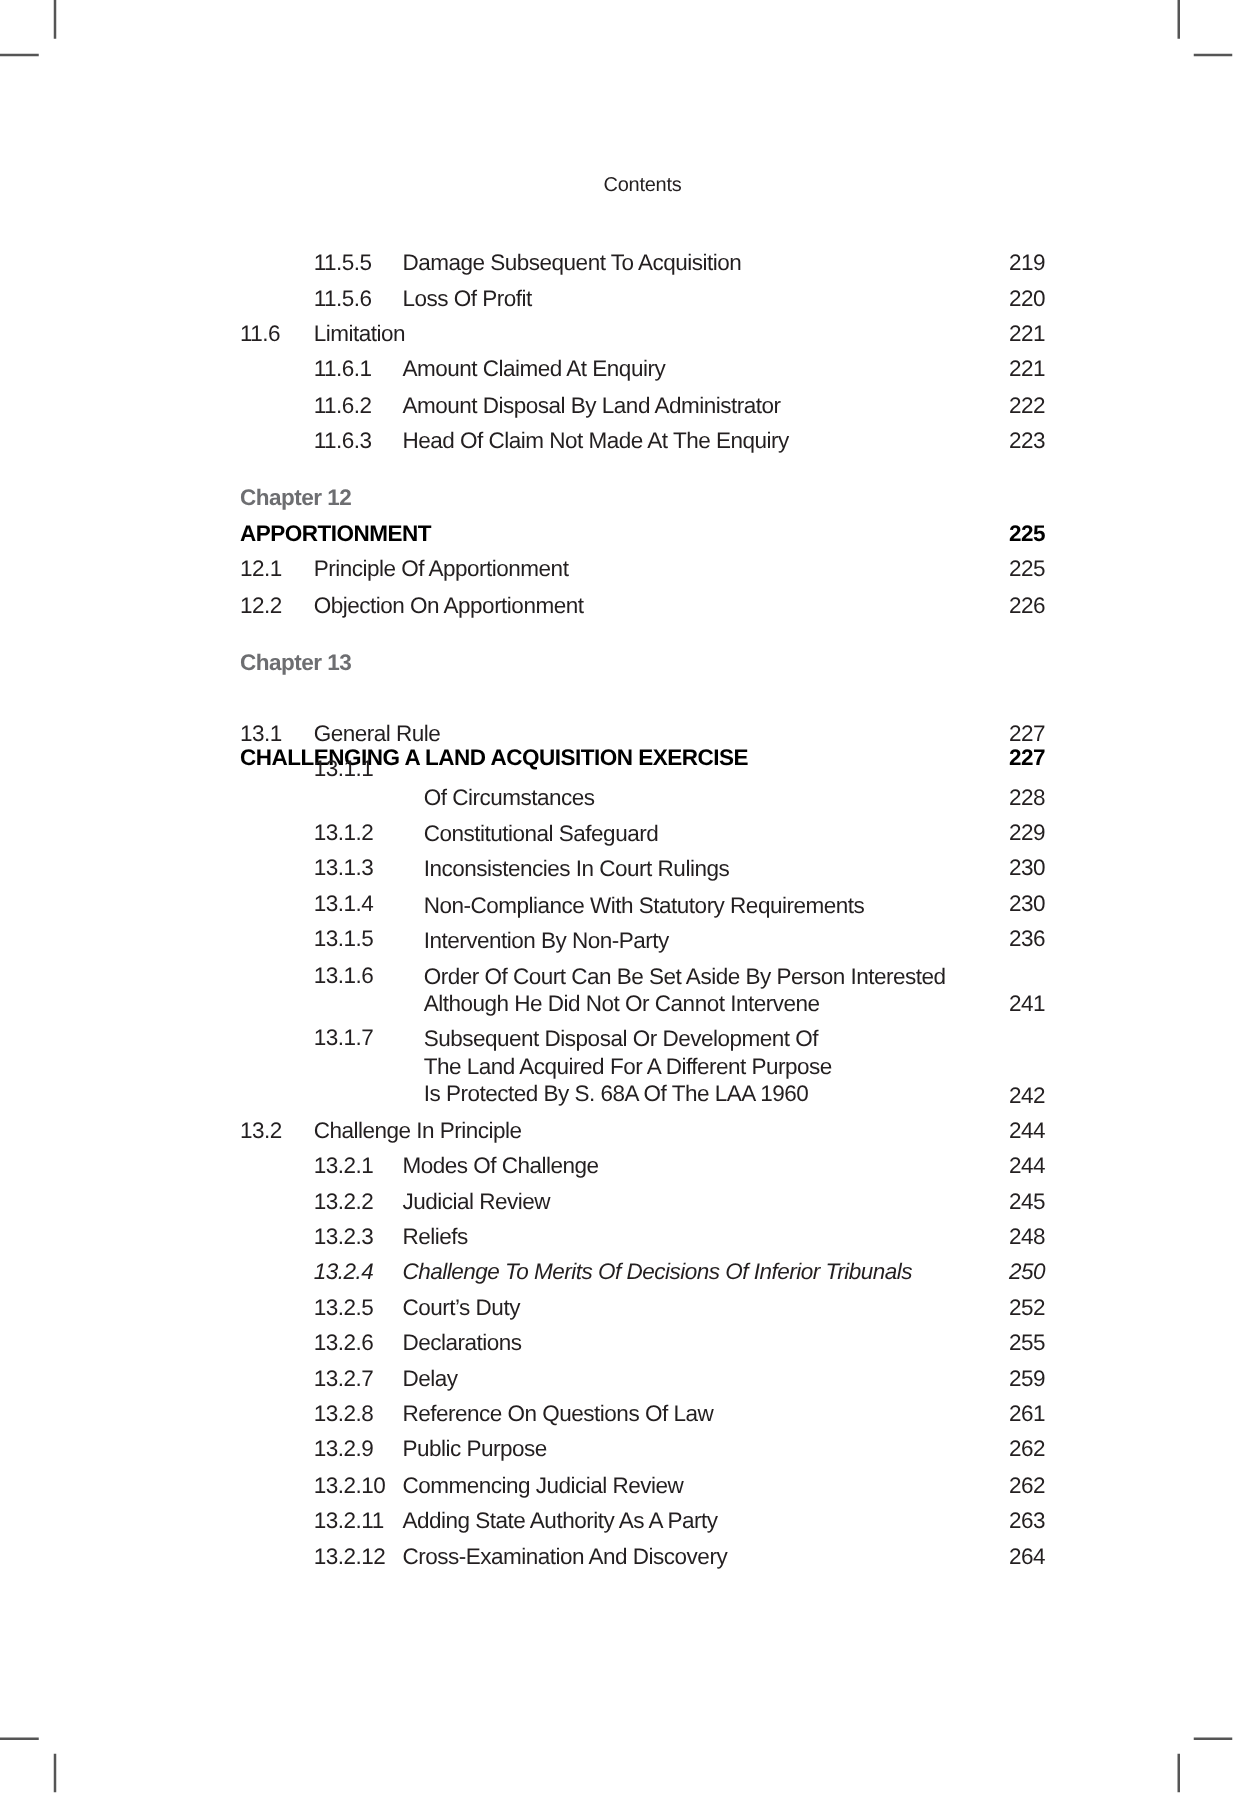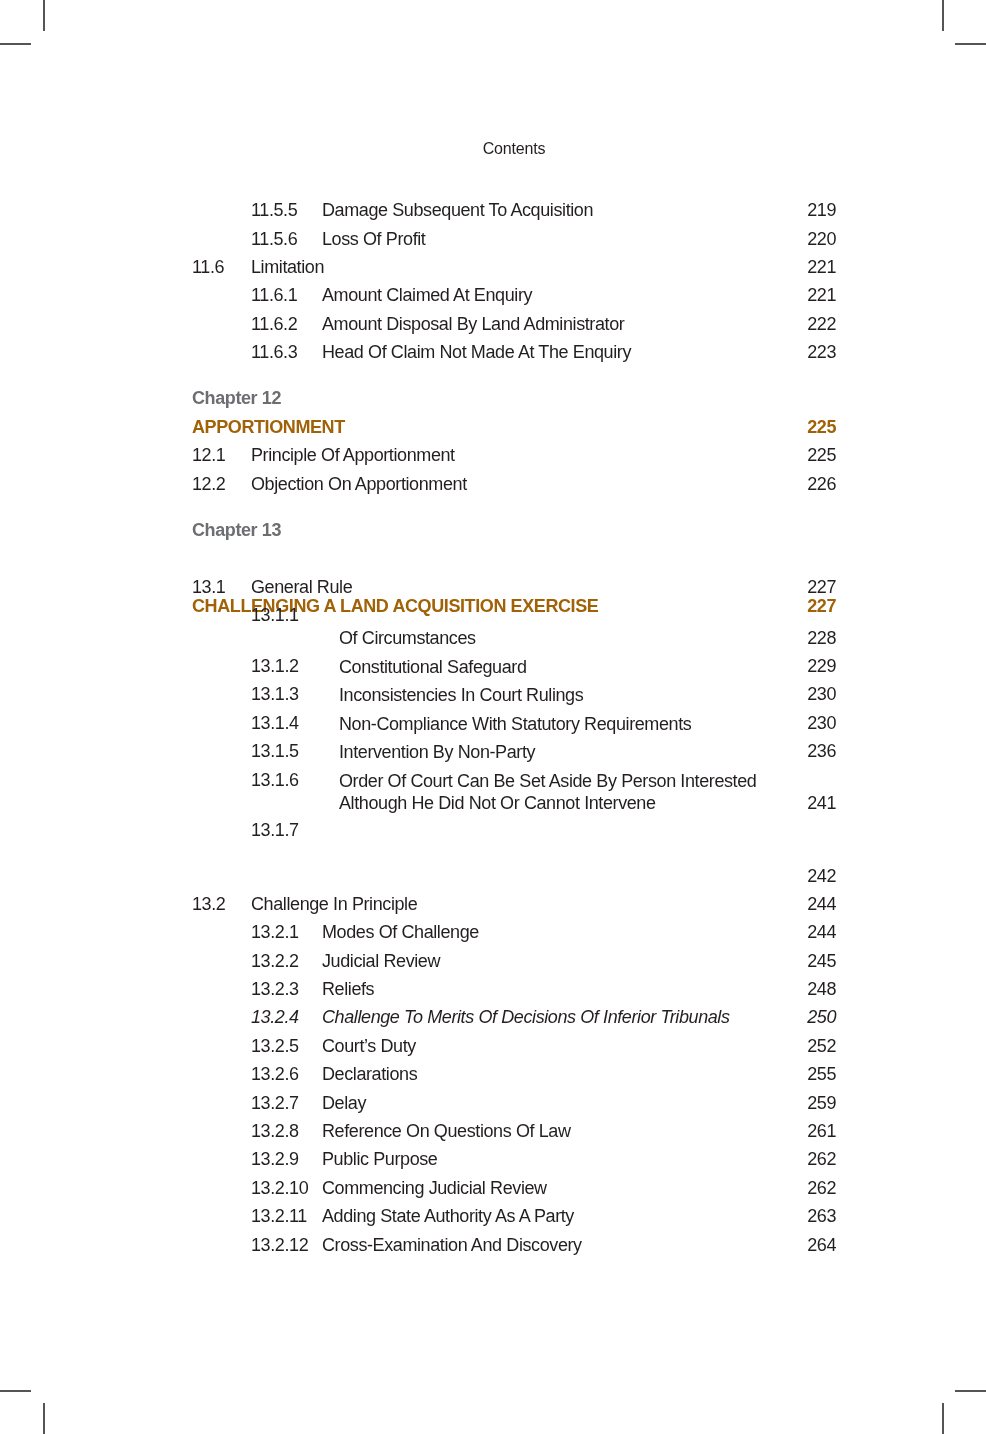--- a/index.html
+++ b/index.html
@@ -13,21 +13,21 @@
   .row .num { position:absolute; top:0; }
   .row .title { position:absolute; top:0; white-space:pre; }
   .row .page { position:absolute; right:0; top:0; }
   .lvl1 .num { left:0; }
   .lvl1 .title { left:59px; }
   .lvl2 .num { left:59px; }
   .lvl2 .title { left:130px; }
   .lvl2w .num { left:59px; }
   .lvl2w .title { left:147px; line-height:22px; }
   .chapter-label { font-weight:bold; color:#6d6e71; }
-  .chapter-title { font-weight:bold; color:#a16207;text-decoration:underline; }
+  .chapter-title { font-weight:bold; color:#000000;text-decoration:underline; }
   .chapter-title .page { font-weight:bold; }
   .multi .page { top:auto; bottom:0; }
 </style>
 </head>
 <body>
 
 <div class="crop" style="left:43px;top:0;width:1.5px;height:31px;"></div>
 <div class="crop" style="left:0;top:43px;width:31px;height:1.5px;"></div>
 <div class="crop" style="left:942px;top:0;width:1.5px;height:31px;"></div>
 <div class="crop" style="left:955px;top:43px;width:31px;height:1.5px;"></div>
@@ -127,20 +127,21 @@
     <span class="title">Intervention By Non-Party</span>
     <span class="page">236</span>
   </div>
   <div class="row lvl2w multi" style="top:574px;height:44px;">
     <span class="num">13.1.6</span>
     <span class="title"><span>Order Of Court Can Be Set Aside By Person Interested</span><br><span>Although He Did Not Or Cannot Intervene</span></span>
     <span class="page">241</span>
   </div>
   <div class="row lvl2w multi" style="top:624px;height:67px;">
     <span class="num">13.1.7</span>
+    <span class="title"><span>Subsequent Disposal Or Development Of</span><br><span>The Land Acquired For A Different Purpose</span><br><span>Is Protected By S. 68A Of The LAA 1960</span></span>
     <span class="page">242</span>
   </div>
 
   <div class="row lvl1" style="top:698px;">
     <span class="num">13.2</span>
     <span class="title">Challenge In Principle</span>
     <span class="page">244</span>
   </div>
   <div class="row lvl2" style="top:726px;">
     <span class="num">13.2.1</span>

